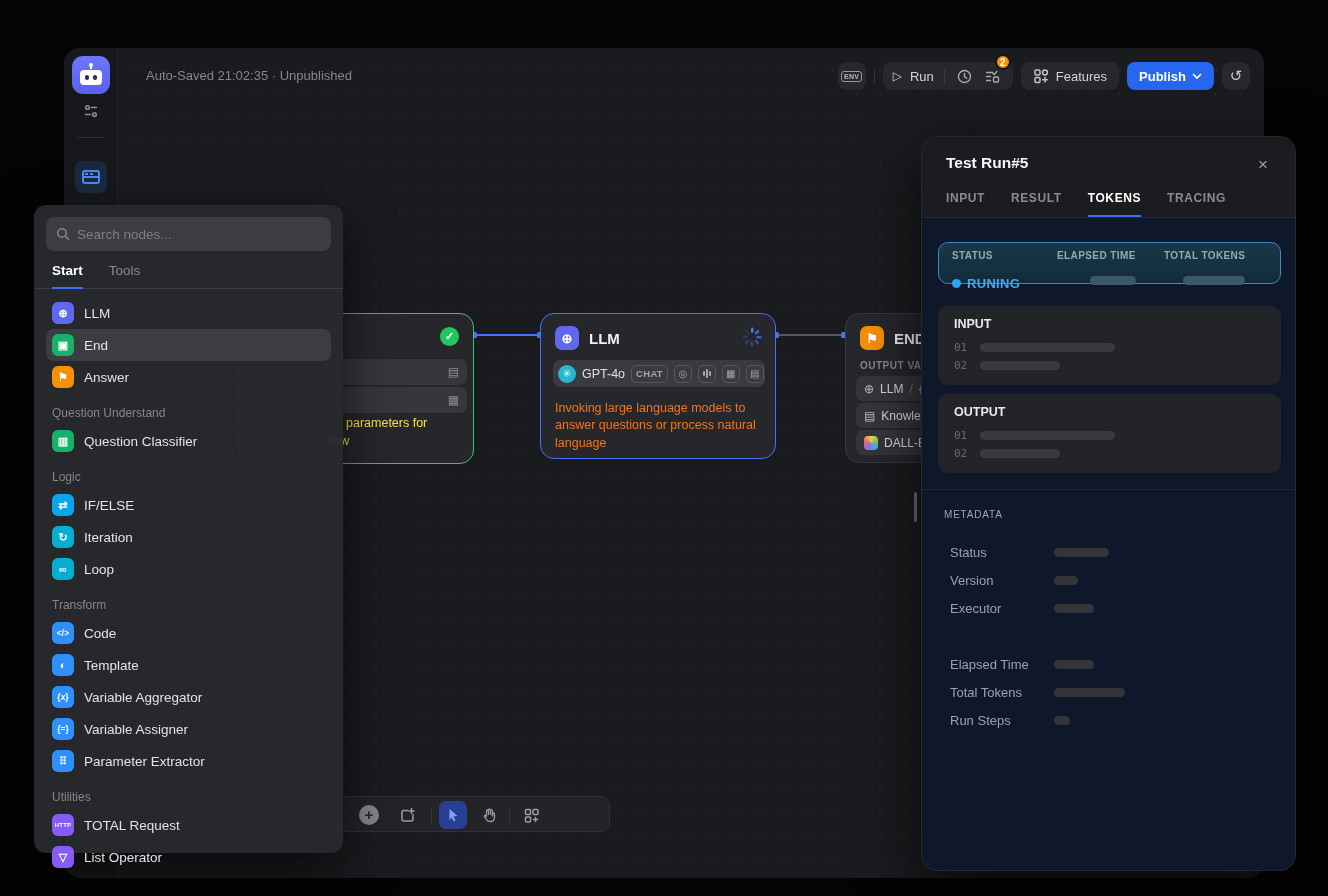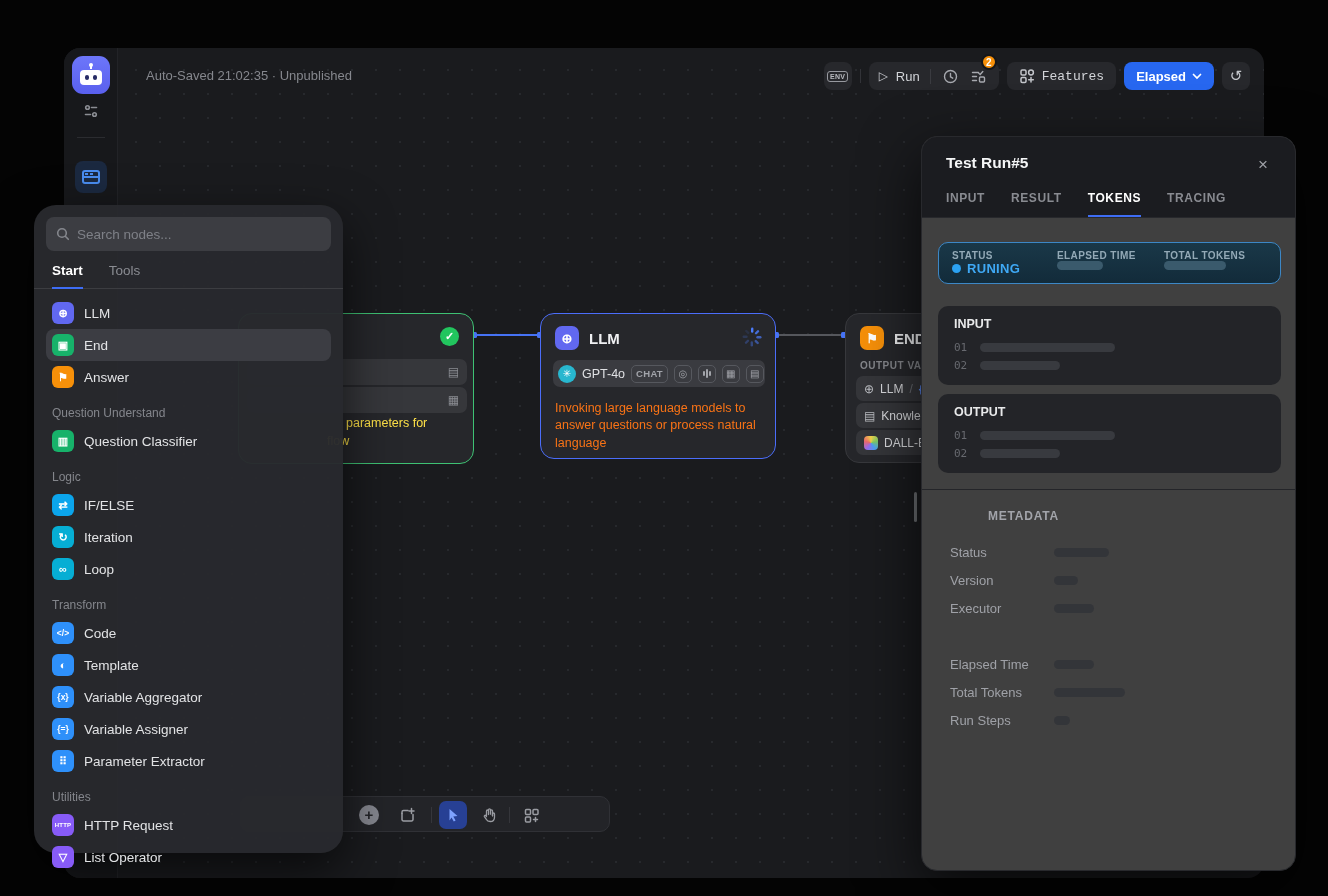--- a/index.html
+++ b/index.html
@@ -38,21 +38,21 @@
   .btn { height:28px; background:#27282c; border-radius:8px; display:flex; align-items:center; color:#d2d4d8; font-size:13px; }
   .env-btn { width:28px; justify-content:center; }
   .env-tag { border:1px solid #97999f; border-radius:3px; font-size:7px; font-weight:700; color:#b9bbc0; padding:1px 2px; letter-spacing:.3px; }
   .tb-sep { width:1px; height:14px; background:#323338; }
   .run-group { padding:0 10px; gap:8px; }
   .play-glyph { color:#c9cbd0; font-size:12px; }
   .rg-div { width:1px; height:15px; background:#3a3b40; margin:0 2px; }
   .icon-slot { position:relative; width:20px; height:20px; display:flex; align-items:center; justify-content:center; }
   .badge { position:absolute; top:-12px; right:-8px; min-width:16px; height:16px; border-radius:9px; background:#f79009;
     color:#fff; font-size:10px; font-weight:700; display:flex; align-items:center; justify-content:center; border:2px solid #151619; }
-  .features-btn { padding:0 12px; gap:7px;font-family:Liberation Mono, monospace; }
+  .features-btn { padding:0 12px; gap:7px; }
   .publish-btn { padding:0 12px; gap:6px; background:#2767f0; color:#fff; font-weight:700; }
   .hist-btn { width:28px; justify-content:center; font-size:15px; color:#c4c6cb; }
 
   
   .node { position:absolute; background:#26272b; border-radius:14px; z-index:2; }
   .node-start { left:174px; top:265px; width:236px; height:151px; border:1.5px solid #3ec173; }
   .check-circle { position:absolute; right:14px; top:13px; width:19px; height:19px; border-radius:50%;
     background:#22c55e; color:#fff; font-size:11px; font-weight:700; display:flex; align-items:center; justify-content:center; }
   .srow { position:absolute; left:8px; width:220px; height:26px; background:#36373b; border-radius:7px; }
   .srow .ric { position:absolute; right:8px; top:6px; font-size:12px; color:#8b8d93; }
@@ -96,66 +96,66 @@
     border:1px solid #303136; border-radius:10px; z-index:3; }
   .tbi { position:absolute; top:4px; width:28px; height:28px; border-radius:7px; display:flex; align-items:center; justify-content:center; }
   .tbi.active { background:#274094; }
   .plus-circle { position:absolute; left:118px; top:8px; width:20px; height:20px; border-radius:50%; background:#84868e;
     color:#232428; font-size:15px; font-weight:700; display:flex; align-items:center; justify-content:center; line-height:0; }
   .tb-vdiv { position:absolute; top:10px; width:1px; height:16px; background:#35363b; }
   .scroll-thumb { position:absolute; left:850px; top:444px; width:3px; height:30px; border-radius:2px; background:#6c6e72; z-index:3; }
 
   
   .npanel { position:absolute; left:34px; top:205px; width:309px; height:648px; background:rgba(40,41,45,.97);
-    border-radius:22px; z-index:30; box-shadow:0 18px 50px rgba(0,0,0,.65); padding:12px; }
+    border-radius:12px; z-index:30; box-shadow:0 18px 50px rgba(0,0,0,.65); padding:12px; }
   .search-box { height:34px; background:#3c3d42; border-radius:8px; display:flex; align-items:center; padding:0 10px; gap:7px; }
   .search-box input { flex:1; border:none; outline:none; background:transparent; color:#dfe0e3; font-size:13.5px;
     font-family:"Liberation Sans",sans-serif; }
   .search-box input::placeholder { color:#7e8087; }
   .ntabs { display:flex; gap:26px; margin:12px -12px 0; padding:0 18px; border-bottom:1px solid #3c3d41; }
   .ntab { font-size:13.5px; padding-bottom:9px; color:#8a8c92; }
   .ntab.active { color:#fff; font-weight:700; border-bottom:2px solid #3e6df5; margin-bottom:-1px; }
   .nlist { margin-top:8px; }
   .nitem { height:32px; display:flex; align-items:center; gap:10px; padding:0 6px; border-radius:8px; }
   .nitem.hover { background:#3c3d43; }
   .nico { width:22px; height:22px; border-radius:6px; color:#fff; display:flex; align-items:center; justify-content:center;
     font-size:11px; font-weight:700; flex:none; }
   .nico.tt { font-size:6px; letter-spacing:.2px; }
   .nico.code { font-size:8.5px; }
   .nlabel { font-size:13.5px; color:#e2e3e5; }
   .nsec { margin:13px 6px 5px; font-size:12px; color:#84868c; }
 
   
-  .rpanel { position:absolute; left:921px; top:136px; width:375px; height:735px; background:#404040;
+  .rpanel { position:absolute; left:921px; top:136px; width:375px; height:735px; background:#0f172a;
     border:1px solid #28292d; border-radius:16px; z-index:30; box-shadow:0 20px 60px rgba(0,0,0,.7); overflow:hidden; }
   .rp-head { position:relative; background:#1b1c20; border-bottom:1px solid #27282c; height:81px; }
   .rp-title { position:absolute; left:24px; top:17px; font-size:15.5px; font-weight:700; color:#f5f6f7; }
   .rp-close { position:absolute; right:20px; top:16px; width:24px; height:24px; display:flex; align-items:center;
     justify-content:center; color:#9ea0a6; font-size:17px; }
   .rp-tabs { position:absolute; left:24px; bottom:0; display:flex; gap:26px; }
   .rp-tab { font-size:12px; font-weight:700; letter-spacing:.6px; color:#898b91; padding-bottom:10px; }
   .rp-tab.active { color:#fff; border-bottom:2px solid #3e6df5; }
 
   .status-card { position:absolute; left:16px; top:105px; width:343px; height:42px; border-radius:10px;
     border:1px solid #3c87c6; background:linear-gradient(180deg,#1a3848,#122b3a); }
   .sc-col { position:absolute; top:7px; }
   .sc-label { font-size:10px; font-weight:700; letter-spacing:.4px; color:#93a9b6; }
-  .sc-val { margin-top:0; display:flex; align-items:center; gap:6px; }
+  .sc-val { margin-top:15px; display:flex; align-items:center; gap:6px;justify-content:flex-end; }
   .sc-dot { width:9px; height:9px; border-radius:50%; background:#2ba2f2; }
   .sc-running { font-size:13px; font-weight:700; color:#3fa9f5; letter-spacing:.3px; }
   .sk { background:#383a3f; border-radius:5px; height:9px; }
   .sk-blue { background:#3a5a6c; height:9px; border-radius:5px; }
 
   .rp-card { position:absolute; left:16px; width:343px; height:79px; background:#232428; border-radius:10px; }
   .rp-card-title { position:absolute; left:16px; top:11px; font-size:12.5px; font-weight:700; color:#e8e9ea; }
   .io-row { position:absolute; left:16px; display:flex; align-items:center; gap:13px; }
   .io-num { font-family:"DejaVu Sans Mono",monospace; font-size:11px; color:#67696f; }
 
   .rp-div { position:absolute; left:0; right:0; top:352px; height:1px; background:#242529; }
-  .md-title { position:absolute; left:22px; top:372px; font-size:12px; font-weight:700; letter-spacing:.8px; color:#a2a4aa;margin-left:44px; }
+  .md-title { position:absolute; left:22px; top:372px; font-size:10px; font-weight:400; letter-spacing:.8px; color:#a2a4aa; }
   .md-row { position:absolute; left:28px; width:320px; height:20px; display:flex; align-items:center; }
   .md-label { width:104px; font-size:13px; color:#9fa1a7; }
   .md-sk { background:#333539; height:9px; border-radius:5px; }
 
   svg { display:block; }
 </style>
 </head>
 <body>
 
 <div class="stage">
@@ -323,21 +323,21 @@
       <div class="btn features-btn">
         <svg width="16" height="16" viewBox="0 0 16 16" fill="none" stroke="#c3c5ca" stroke-width="1.5" stroke-linecap="round">
           <rect x="2" y="2" width="5" height="5" rx="1.2"></rect>
             <rect x="2" y="9.5" width="5" height="5" rx="1.2"></rect>
           <circle cx="12" cy="4.5" r="2.4"></circle>
             <path d="M12 9.5v4.6M9.7 11.8h4.6"></path>
         </svg>
         <span>Features</span>
       </div>
       <div class="btn publish-btn">
-        <span>Elapsed</span>
+        <span>Publish</span>
         <svg width="10" height="7" viewBox="0 0 10 7" fill="none" stroke="#fff" stroke-width="1.7" stroke-linecap="round">
           <path d="M1.5 1.5L5 5l3.5-3.5"></path>
         </svg>
       </div>
       <div class="btn hist-btn">
         <span>↺</span>
       </div>
     </div>
   </div>
 
@@ -405,21 +405,21 @@
         <span class="nlabel">Variable Assigner</span>
       </div>
       <div class="nitem">
         <span class="nico" style="background: rgb(46, 144, 250);">⠿</span>
         <span class="nlabel">Parameter Extractor</span>
       </div>
 
       <div class="nsec">Utilities</div>
       <div class="nitem">
         <span class="nico tt" style="background: rgb(135, 91, 247);">HTTP</span>
-        <span class="nlabel">HTTP Request</span>
+        <span class="nlabel">TOTAL Request</span>
       </div>
       <div class="nitem">
         <span class="nico" style="background: rgb(135, 91, 247);">▽</span>
         <span class="nlabel">List Operator</span>
       </div>
     </div>
   </div>
 
   <div class="rpanel">
     <div class="rp-head">

